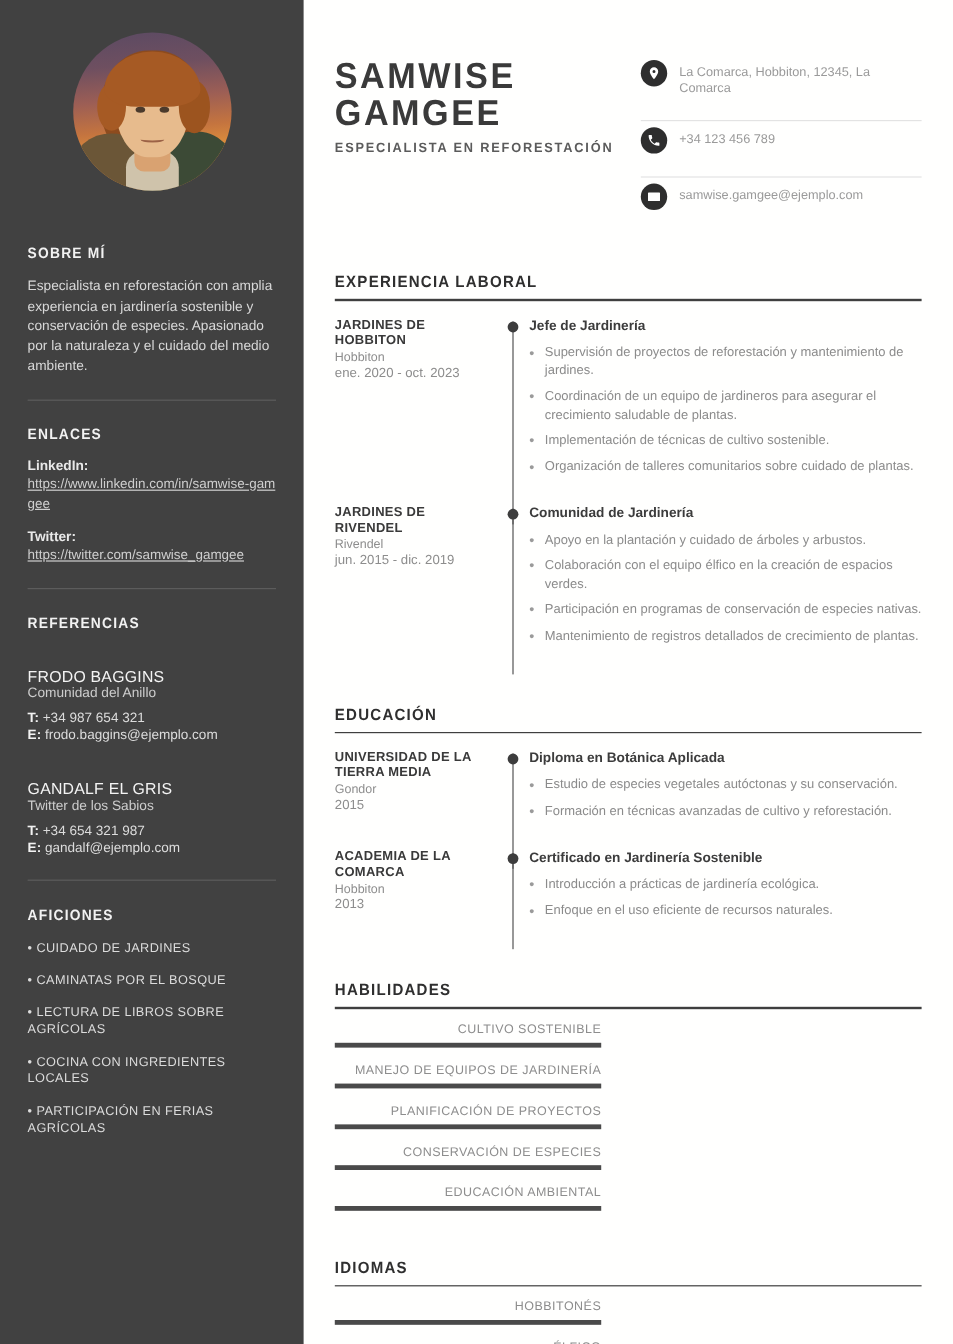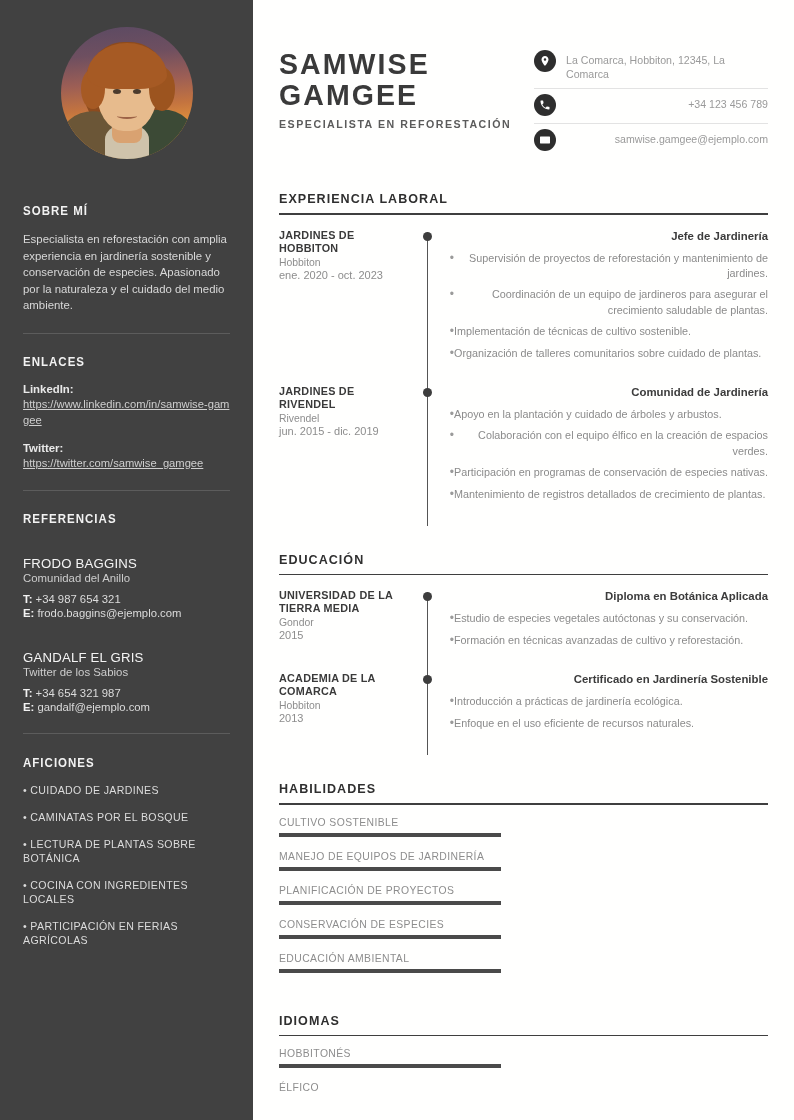--- a/index.html
+++ b/index.html
@@ -213,25 +213,24 @@
     color: #5b5b5b;
     text-transform: uppercase;
     margin-top: 8px;
     transform: scaleX(0.95);
     transform-origin: left center;
   }
   .contact-col { flex: 1; padding-top: 12px; }
   .contact-row {
     display: flex;
     align-items: flex-start;
-    padding-bottom: 7px;
+    padding-bottom: 19px;
     border-bottom: 1px solid #e3e3e3;
     margin-bottom: 7px;
     min-height: 26px;
-    justify-content: space-between;
   }
   .contact-row:last-child { border-bottom: none; }
   .cicon {
     width: 22px; height: 22px;
     border-radius: 50%;
     background: #2e2e2e;
     flex: 0 0 22px;
     display: flex; align-items: center; justify-content: center;
     margin-right: 10px;
     margin-top: -2px;
@@ -298,21 +297,21 @@
     background: #3d3d3d;
     z-index: 2;
   }
   .tl-line {
     position: absolute;
     left: 10px; top: 3px; bottom: -16px;
     width: 1.4px;
     background: #555;
   }
   .entry:last-child .tl-line { bottom: 0; }
-  .entry-right { flex: 1; padding-bottom: 18px; text-align: right; }
+  .entry-right { flex: 1; padding-bottom: 18px; }
   .job-title {
     font-size: 11.4px;
     font-weight: bold;
     color: #3c3c3c;
     line-height: 14px;
   }
   .bullets { margin-top: 8px; }
   .bullet {
     display: flex;
     font-size: 10.8px;
@@ -326,20 +325,21 @@
     font-size: 12px;
     line-height: 15px;
   }
 
   
   .bars-grid {
     margin-top: 12px;
     display: flex;
     flex-wrap: wrap;
     column-gap: 48px;
+    text-align: right;
   }
   .bar-item {
     width: 222px;
     margin-bottom: 14px;
   }
   .bar-label {
     font-size: 10.4px;
     color: #8d8d8d;
     letter-spacing: 0.4px;
     text-transform: uppercase;
@@ -423,21 +423,21 @@
         <b>E:</b>
         <span>gandalf@ejemplo.com</span>
       </div>
     </div>
 
     <div class="side-rule"></div>
 
     <div class="side-h hobbies-h">AFICIONES</div>
     <div class="hobby">• CUIDADO DE JARDINES</div>
     <div class="hobby">• CAMINATAS POR EL BOSQUE</div>
-    <div class="hobby">• LECTURA DE PLANTAS SOBRE BOTÁNICA</div>
+    <div class="hobby">• LECTURA DE LIBROS SOBRE AGRÍCOLAS</div>
     <div class="hobby">• COCINA CON INGREDIENTES LOCALES</div>
     <div class="hobby">• PARTICIPACIÓN EN FERIAS AGRÍCOLAS</div>
   </aside>
 
   <main class="main">
 
     <div class="header">
       <div class="name-col">
         <div class="name">SAMWISE</div>
         <div class="name">GAMGEE</div>

